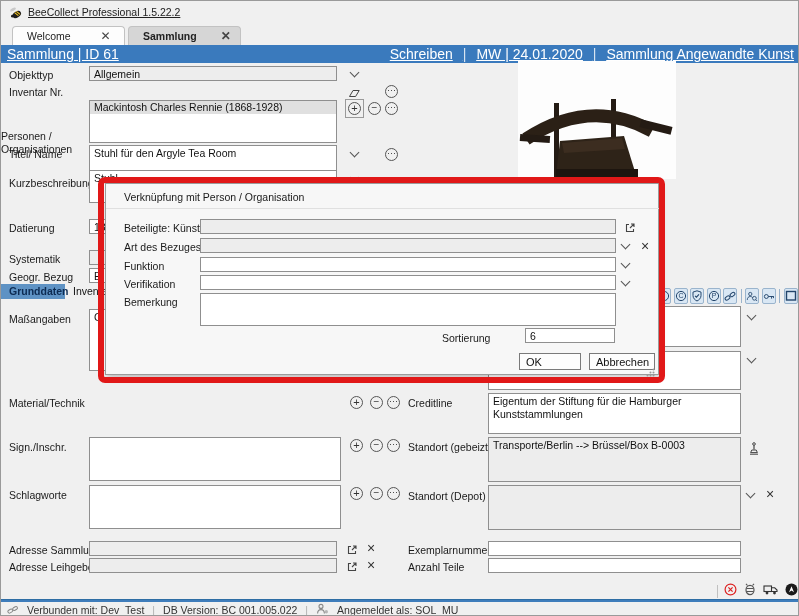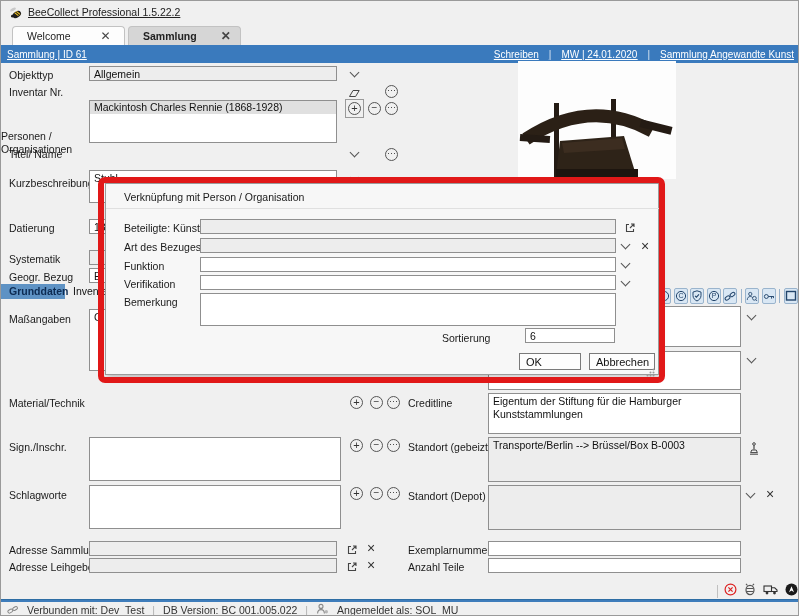--- a/index.html
+++ b/index.html
@@ -71,21 +71,21 @@
 
   <div class="doctab" style="left:11px;width:113px;">
     <span>Welcome</span>
     <span class="tabx" style="margin-left:22px;">✕</span>
   </div>
   <div class="doctab active" style="left:127px;width:113px;">
     <span>Sammlung</span>
     <span class="tabx" style="margin-left:16px;">✕</span>
   </div>
 
-  <div class="abs" style="left:0;top:44px;width:799px;height:18px;background:#3a7abd;color:#fff;font-size:10px;display:flex;align-items:center;">
+  <div class="abs" style="left:0;top:44px;width:799px;height:18px;background:#3a7abd;color:#fff;font-size:14px;display:flex;align-items:center;">
     <span style="margin-left:6px;">Sammlung | ID 61</span>
     <span style="margin-left:auto;">Schreiben</span>
     <span style="margin:0 10px;opacity:.8;">|</span>
     <span style="text-decoration:underline;">MW | 24.01.2020</span>
     <span style="margin:0 10px;opacity:.8;">|</span>
     <span style="text-decoration:underline;margin-right:6px;">Sammlung Angewandte Kunst</span>
   </div>
 
   <span class="lbl" style="left:8px;top:68px;">Objekttyp</span>
   <div class="box ro" style="left:88px;top:65px;width:248px;height:15px;">Allgemein</div>
@@ -103,20 +103,21 @@
   <div class="box list" style="left:88px;top:99px;width:248px;height:43px;">
     <div class="lrow gsel">Mackintosh Charles Rennie (1868-1928)</div>
   </div>
   <span class="focusring" style="left:344px;top:98px;">
       <span class="cicon ic-plus"></span>
     </span>
   <span class="cicon ic-minus" style="left:367px;top:101px;"></span>
   <span class="cicon ic-dots" style="left:384px;top:101px;"></span>
 
   <span class="lbl" style="left:8px;top:147px;">Titel/ Name</span>
+  <div class="box" style="left:88px;top:144px;width:248px;height:29px;">Stuhl für den Argyle Tea Room</div>
   <span class="chev" style="left:349px;top:148px;"></span>
   <span class="cicon ic-dots" style="left:384px;top:147px;"></span>
 
   <span class="lbl" style="left:8px;top:176px;">Kurzbeschreibung</span>
   <div class="box" style="left:88px;top:169px;width:248px;height:33px;">Stuhl</div>
   <span class="chev" style="left:349px;top:173px;"></span>
 
   <span class="lbl" style="left:8px;top:221px;">Datierung</span>
   <div class="box" style="left:88px;top:218px;width:248px;height:15px;">18</div>
 

